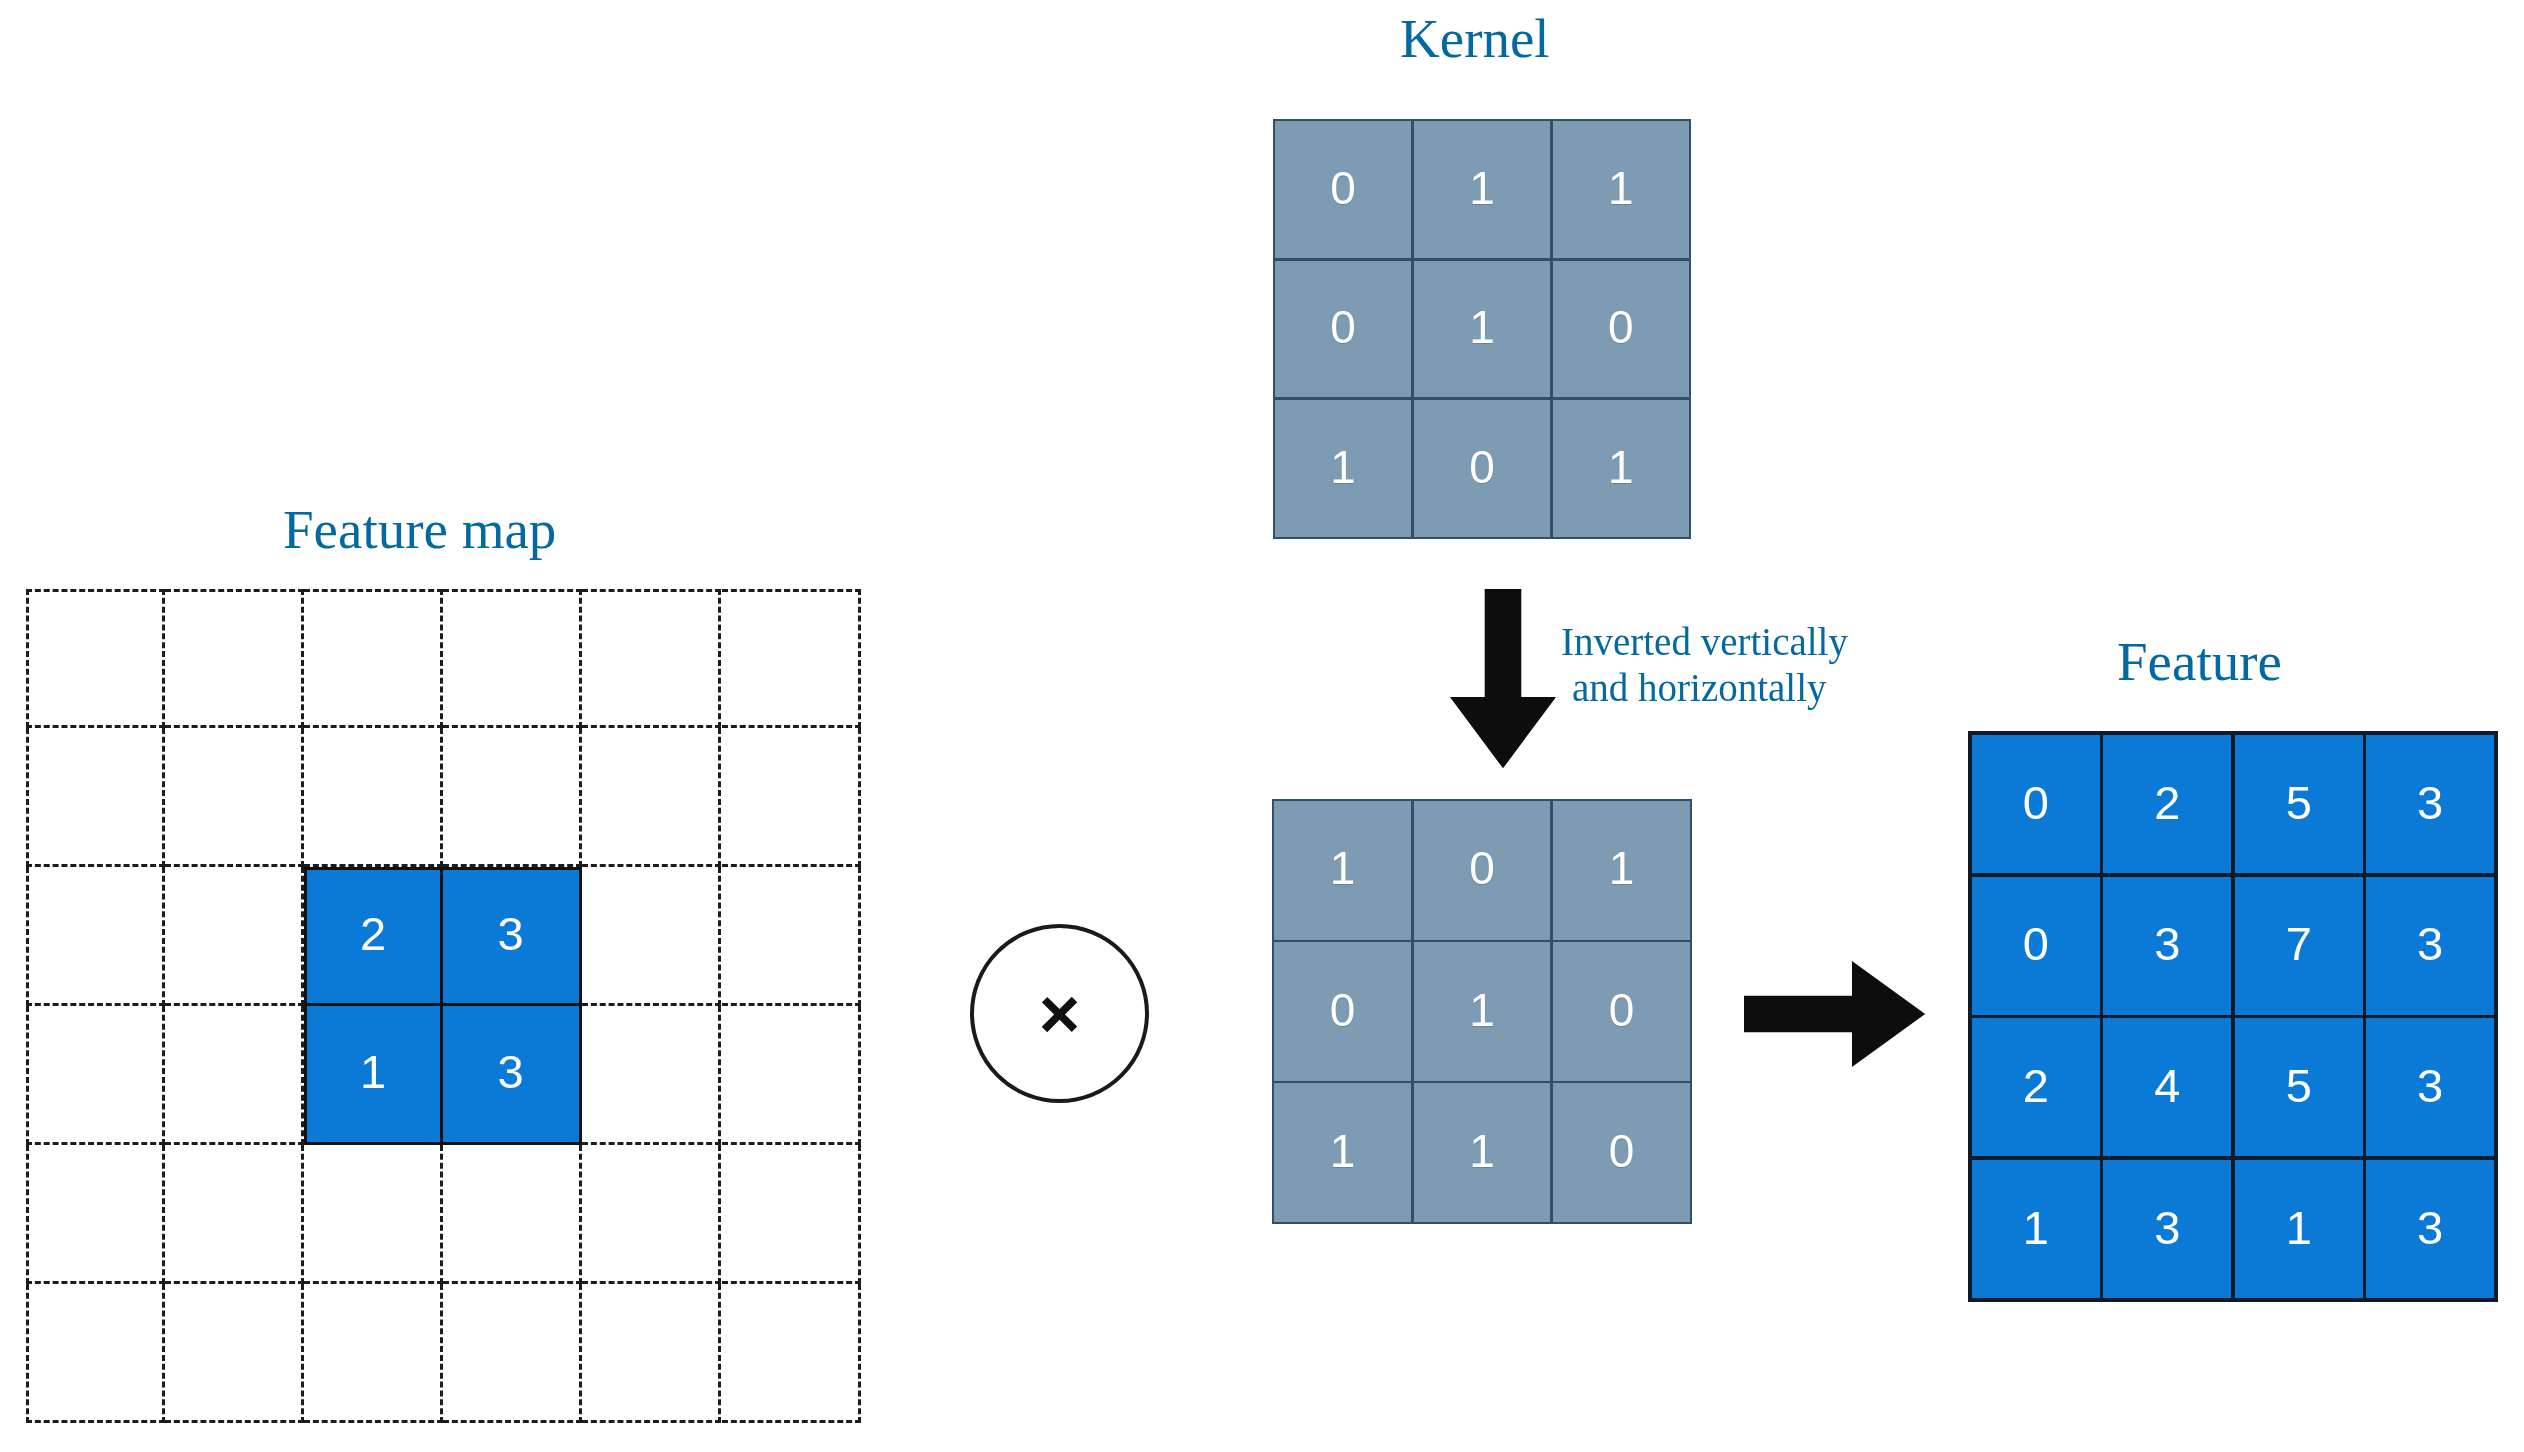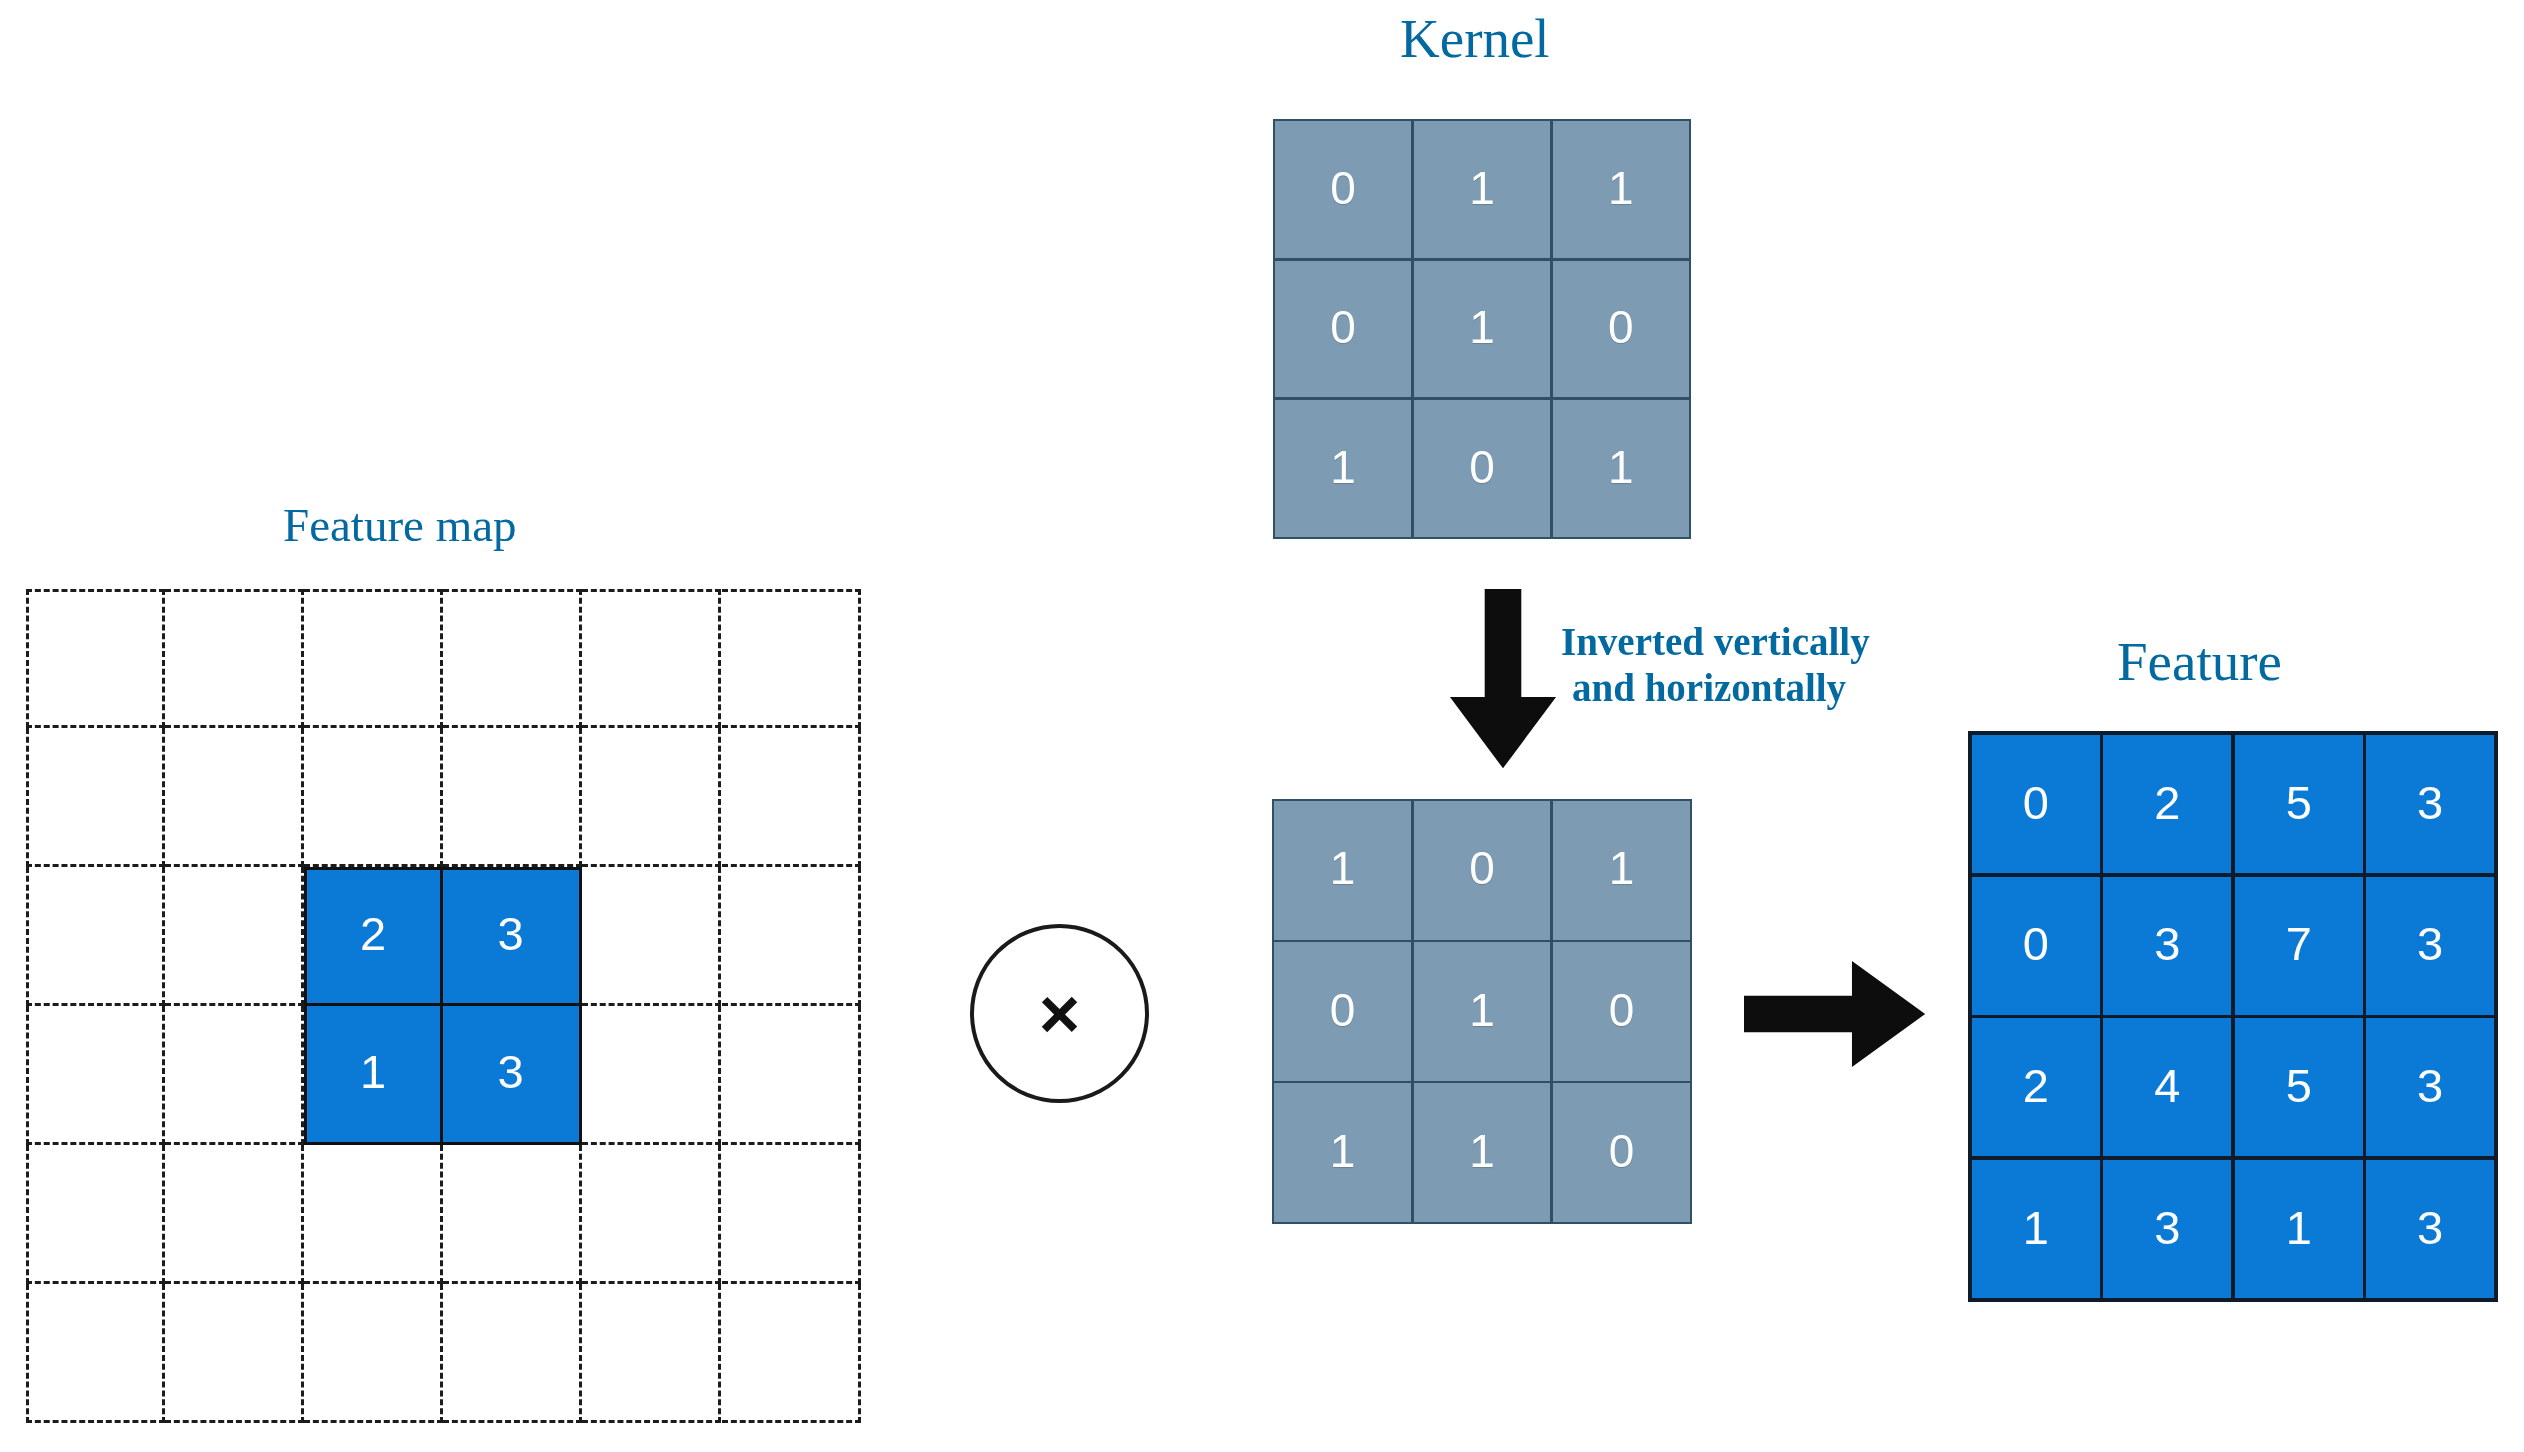--- a/index.html
+++ b/index.html
@@ -28,37 +28,37 @@
   }
   .label-params {
     left: 216px;
     top: 394px;
     font-size: 55px;
     letter-spacing: 0.5px;
   }
   .label-featuremap {
     left: 283px;
     top: 498px;
-    font-size: 47px;
+    font-size: 55px;
   }
   .label-kernel {
     left: 1400px;
     top: 7.3px;
     font-size: 55px;
   }
   .label-output {
     left: 2117px;
     top: 630px;
     font-size: 55px;
   }
   .label-inverted {
     left: 1561px;
     top: 619px;
     font-size: 39px;
-    font-weight: 700;
+    font-weight: 400;
     text-align: left;
   }
   .label-inverted span { display: block; }
   .label-inverted .ln2 { margin-left: 11px; }
 
   
   #feature-map {
     left: 25.6px;
     top: 589px;
     width: 835px;

